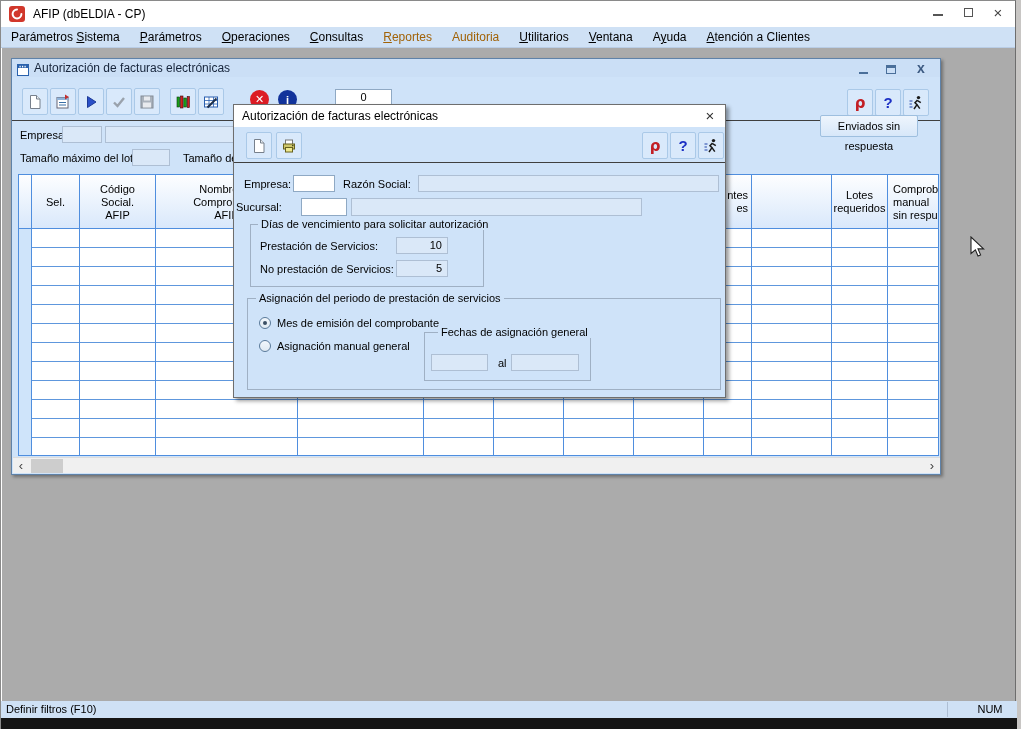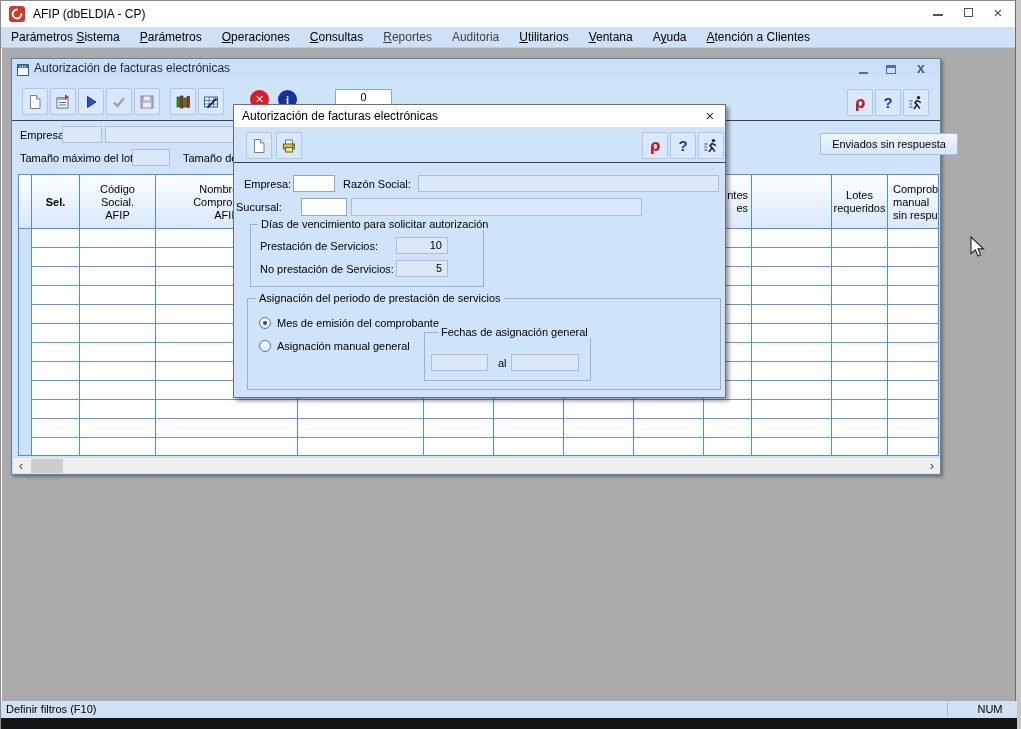--- a/index.html
+++ b/index.html
@@ -13,21 +13,21 @@
   .app-logo{position:absolute;left:8px;top:5px;width:16px;height:16px;border-radius:3px;background:#d1372b;}
   .title-text{position:absolute;left:32px;top:6px;font-size:12px;color:#000;}
   .wc{position:absolute;top:0;width:30px;height:24px;text-align:center;cursor:default;}
   .wc-min-glyph{display:inline-block;width:10px;height:1.5px;background:#555;margin-top:13px;}
   .wc-max-glyph{display:inline-block;width:9px;height:9px;border:1.2px solid #555;margin-top:7px;}
   .wc-close-glyph{font-size:15px;color:#444;line-height:24px;}
 
   
   .menubar{position:absolute;left:0;top:26px;width:100%;height:21px;background:#cfe1f5;border-bottom:1px solid #b9cde6;font-size:12px;line-height:21px;color:#000;white-space:nowrap;}
   .menu-item{display:inline-block;padding:0 10px;height:21px;}
-  .menu-item.disabled{color:#404040;}
+  .menu-item.disabled{color:#a16207;}
   .menu-item u{text-decoration:underline;}
 
   
   .mdi{position:absolute;left:1px;top:47px;width:1013px;height:653px;background:#ababab;overflow:hidden;}
 
   
   .child{position:absolute;left:9px;top:10px;width:930px;height:417px;background:#cfe3f9;border:1px solid #5f82a8;box-shadow:2px 2px 3px rgba(0,0,0,.35);}
   .child-titlebar{position:absolute;left:0;top:0;width:100%;height:18px;background:#cbdff6;}
   .child-title-icon{position:absolute;left:5px;top:3px;width:12px;height:12px;}
   .child-title-text{position:absolute;left:22px;top:2px;font-size:12px;color:#16243a;}
@@ -192,21 +192,21 @@
               <path d="M10.5 6 L8 8.8 L10 10.6 L7 15 M10.5 6.6 L13.8 8.6 M9.8 10.4 L12.8 14.6" stroke="#1a1a1a" stroke-width="1.5" fill="none"></path>
               <path d="M2.5 7 h3 M2.5 10 h2.4 M2.5 13 h3" stroke="#2244aa" stroke-width="1.2"></path>
             </svg>
       </div>
 
       <div class="sep-line" style="top:61px"></div>
 
       <span class="lbl" style="left:8px;top:70px">Empresa:</span>
       <div class="input dis" style="left:50px;top:67px;width:40px;height:17px"></div>
       <div class="input dis" style="left:93px;top:67px;width:210px;height:17px"></div>
-      <div class="btn" style="left:808px;top:74px;width:138px;height:22px">Enviados sin respuesta</div>
+      <div class="btn" style="left:808px;top:56px;width:98px;height:22px">Enviados sin respuesta</div>
 
       <span class="lbl" style="left:8px;top:93px">Tamaño máximo del lote:</span>
       <div class="input dis" style="left:120px;top:90px;width:38px;height:17px"></div>
       <span class="lbl" style="left:171px;top:93px">Tamaño del l</span>
 
       <div class="grid" id="grid">
             <div class="row" style="top: 54px;"></div>
             <div class="row" style="top: 73px;"></div>
             <div class="row" style="top: 92px;"></div>
             <div class="row" style="top: 111px;"></div>
@@ -226,21 +226,21 @@
             <div class="vline" style="left: 404px;"></div>
             <div class="vline" style="left: 474px;"></div>
             <div class="vline" style="left: 544px;"></div>
             <div class="vline" style="left: 614px;"></div>
             <div class="vline" style="left: 684px;"></div>
             <div class="vline" style="left: 732px;"></div>
             <div class="vline" style="left: 812px;"></div>
             <div class="vline" style="left: 868px;"></div>
             <div class="hdr-bg"></div>
             <div class="th" style="left: 1px; width: 11px;"></div>
-            <div class="th" style="left: 13px; width: 47px; font-weight: bold;">
+            <div class="th" style="left: 13px; width: 47px;">
               <div>Sel.</div>
             </div>
             <div class="th" style="left: 61px; width: 75px;">
               <div>Código</div>
               <div>Social.</div>
               <div>AFIP</div>
             </div>
             <div class="th" style="left: 137px; width: 141px;">
               <div>Nombre de</div>
               <div>Comprobante</div>

